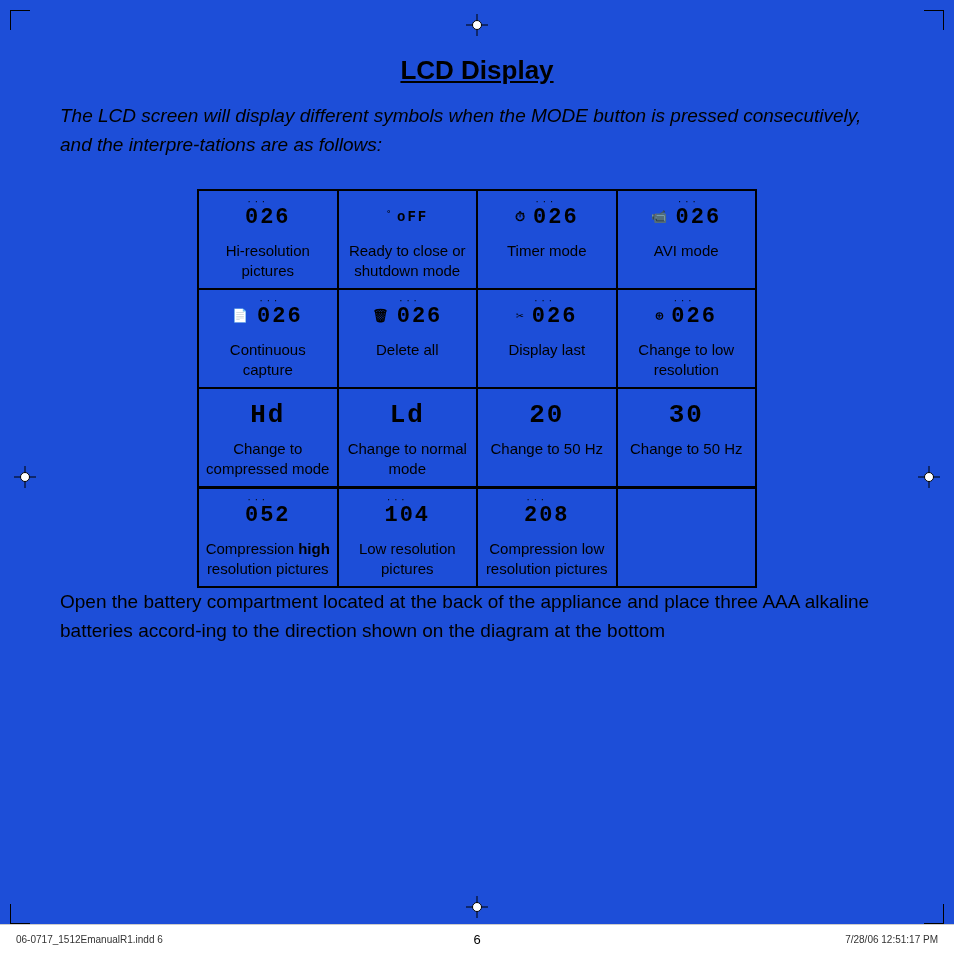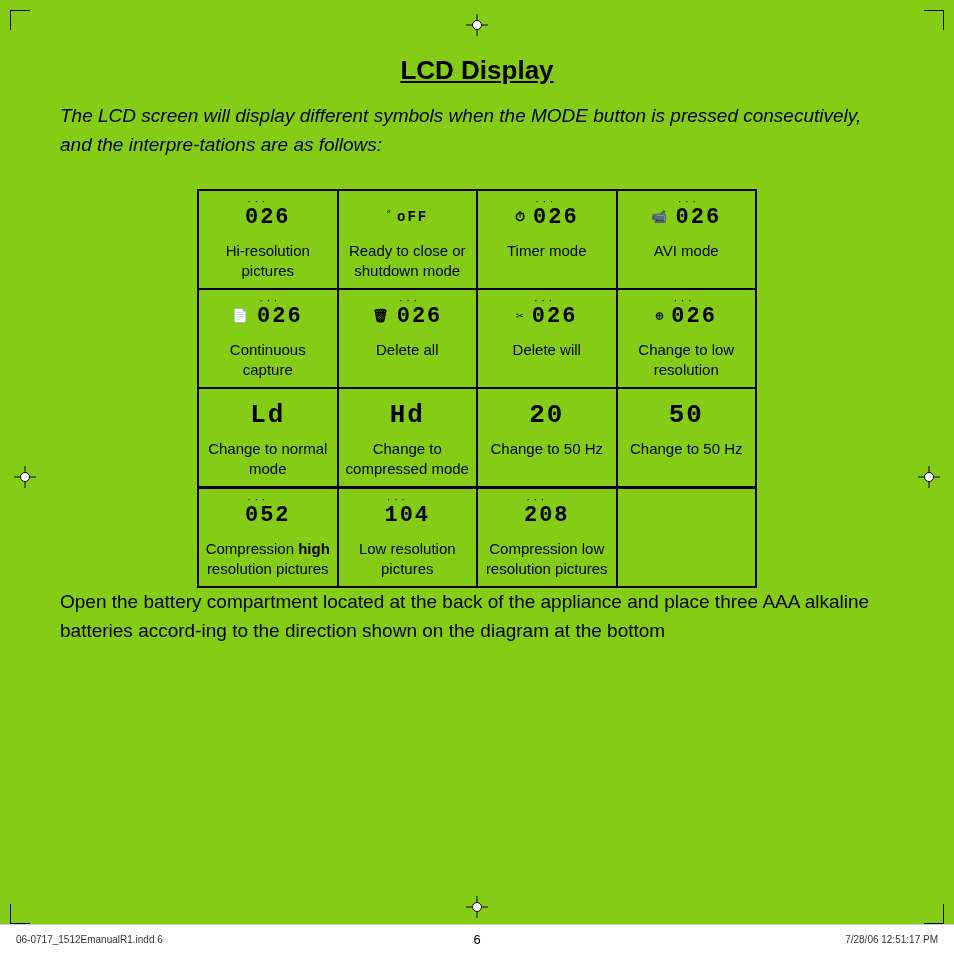--- a/index.html
+++ b/index.html
@@ -8,21 +8,21 @@
       font-family: Arial, Helvetica, sans-serif;
       width: 954px;
       min-height: 954px;
       position: relative;
       color: #000;
     }
 
     .page-outer {
       width: 954px;
       min-height: 954px;
-      background: #84cc16;
+      background: #1d4ed8;
       position: relative;
       padding: 0;
     }
 
     
     .corner-mark {
       position: absolute;
       width: 20px;
       height: 20px;
       border-color: #000;
@@ -409,58 +409,58 @@
         </div>
 
         <div class="lcd-cell">
           <div class="lcd-display">
             <span style="font-size:13px; margin-right:2px;">✂</span>
             <span style="font-size:22px; font-weight:900; font-family:'Courier New',monospace; position:relative;">
               <span style="position:absolute; top:-7px; left:2px; font-size:7px; letter-spacing:3px;">···</span>
               026
             </span>
           </div>
-          <div class="lcd-label">Delete will</div>
+          <div class="lcd-label">Display last</div>
         </div>
 
         <div class="lcd-cell">
           <div class="lcd-display">
             <span style="font-size:13px; margin-right:2px;">⊕</span>
             <span style="font-size:22px; font-weight:900; font-family:'Courier New',monospace; position:relative;">
               <span style="position:absolute; top:-7px; left:2px; font-size:7px; letter-spacing:3px;">···</span>
               026
             </span>
           </div>
           <div class="lcd-label">Change to low<br>resolution</div>
         </div>
 
         <div class="lcd-cell">
           <div class="lcd-display">
+            <span style="font-size:26px; font-weight:900; font-family:'Courier New',monospace;">Hd</span>
+          </div>
+          <div class="lcd-label">Change to<br>compressed mode</div>
+        </div>
+
+        <div class="lcd-cell">
+          <div class="lcd-display">
             <span style="font-size:26px; font-weight:900; font-family:'Courier New',monospace;">Ld</span>
           </div>
           <div class="lcd-label">Change to normal<br>mode</div>
         </div>
 
         <div class="lcd-cell">
           <div class="lcd-display">
-            <span style="font-size:26px; font-weight:900; font-family:'Courier New',monospace;">Hd</span>
-          </div>
-          <div class="lcd-label">Change to<br>compressed mode</div>
-        </div>
-
-        <div class="lcd-cell">
-          <div class="lcd-display">
             <span style="font-size:26px; font-weight:900; font-family:'Courier New',monospace;">20</span>
           </div>
           <div class="lcd-label">Change to 50 Hz</div>
         </div>
 
         <div class="lcd-cell">
           <div class="lcd-display">
-            <span style="font-size:26px; font-weight:900; font-family:'Courier New',monospace;">50</span>
+            <span style="font-size:26px; font-weight:900; font-family:'Courier New',monospace;">30</span>
           </div>
           <div class="lcd-label">Change to 50 Hz</div>
         </div>
 
       </div>
 
       <div class="lcd-grid-bottom">
 
         <div class="lcd-cell">
           <div class="lcd-display">

